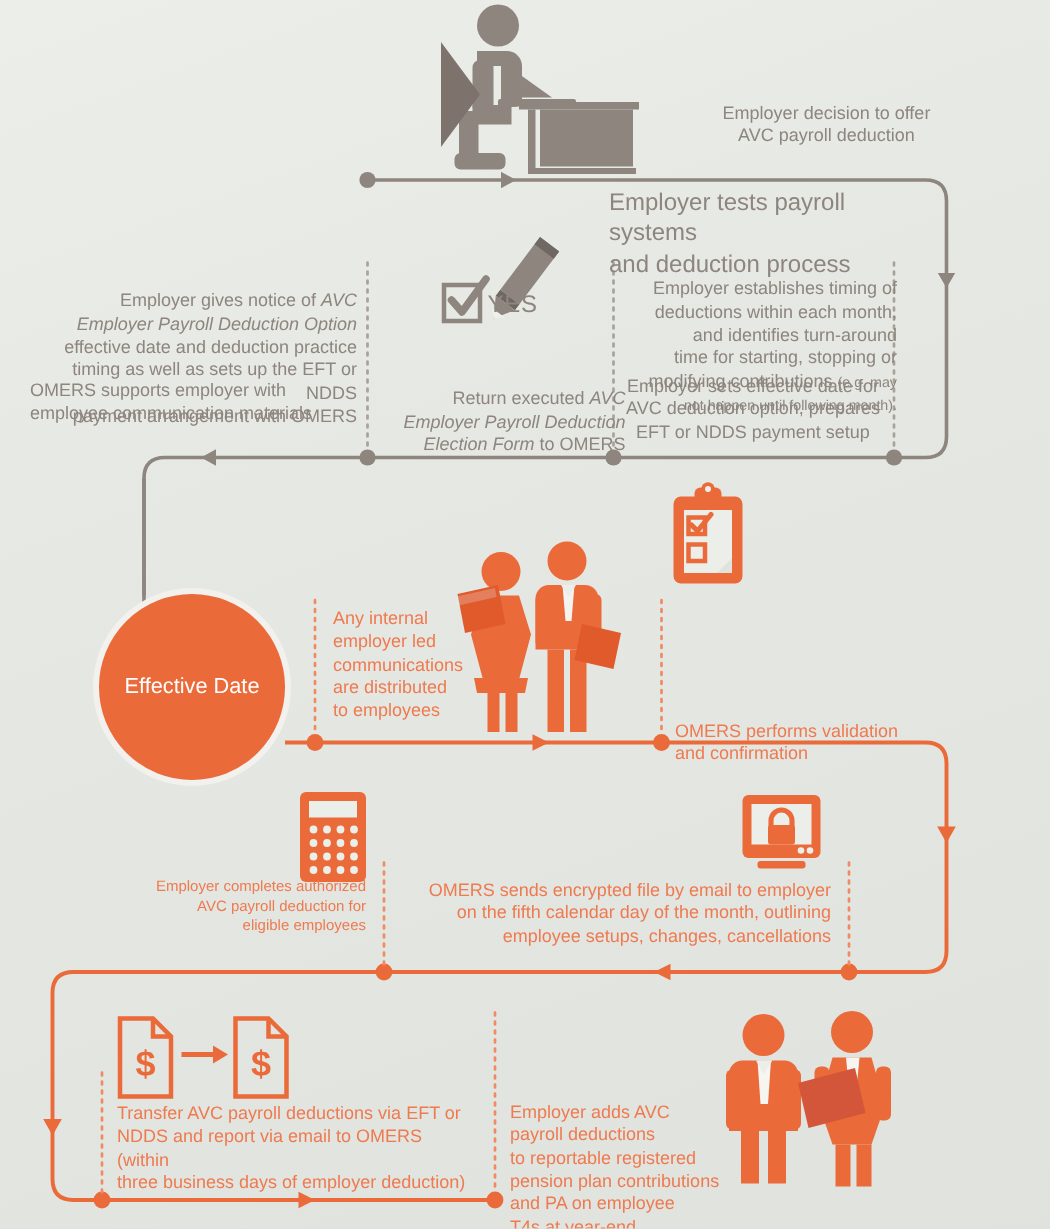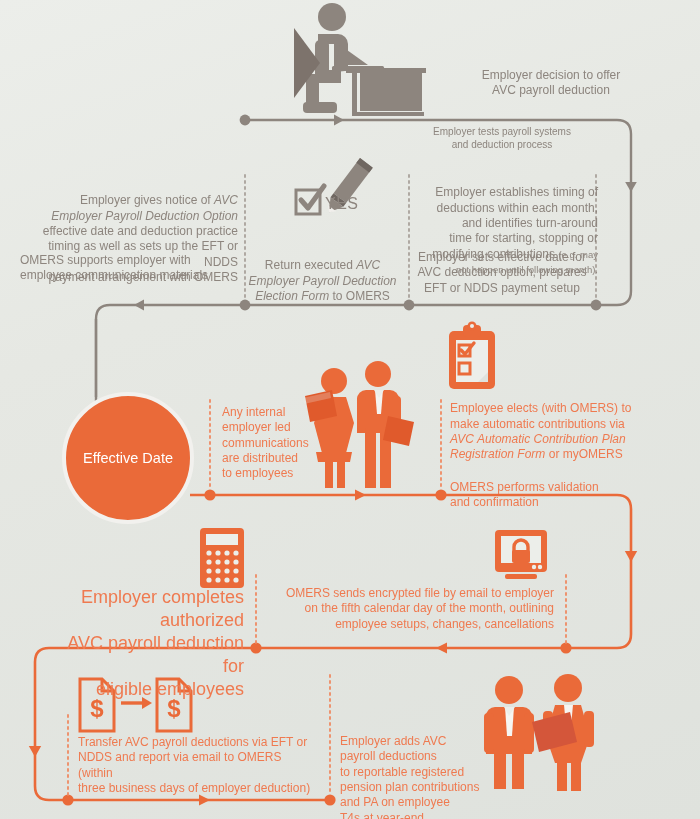--- a/index.html
+++ b/index.html
@@ -249,37 +249,37 @@
 
       <polygon points="532,722 570,712 577,742 539,752" fill="#d4563a"></polygon>
     </g>
   </svg>
 
   <div class="banner-tip"></div>
 
   <div class="tx" style="left:426px;top:68px;width:250px;font-size:12px;text-align:center;">Employer decision to offer
 AVC payroll deduction</div>
 
-  <div class="tx" style="left:406px;top:126px;width:192px;font-size:10px;text-align:center;">Employer tests payroll systems
+  <div class="tx" style="left:406px;top:126px;width:192px;font-size:16px;text-align:left;">Employer tests payroll systems
 and deduction process</div>
 
   <div class="tx" style="left:406px;top:170px;width:192px;font-size:12px;text-align:right;">
     <span>Employer establishes timing of
 deductions within each month,
 and identifies turn-around
 time for starting, stopping or
 modifying contributions </span><span class="small-note">(e.g. may
 not happen until following month).</span>
   </div>
 
   <div class="tx" style="left:406px;top:250px;width:192px;font-size:12px;text-align:center;">Employer sets effective date for
 AVC deduction option, prepares
 EFT or NDDS payment setup</div>
 
-  <div class="tx" style="left:245px;top:243px;width:155px;font-size:12px;text-align:center;">
+  <div class="tx" style="left:262px;top:243px;width:155px;font-size:12px;text-align:right;">
     <span>Return executed </span><span class="ital">AVC
 Employer Payroll Deduction
 Election Form</span><span> to OMERS</span>
   </div>
 
   <div class="yes-label">YES</div>
 
   <div class="tx" style="left:20px;top:178px;width:218px;font-size:12px;text-align:right;">
     <span>Employer gives notice of </span><span class="ital">AVC
 Employer Payroll Deduction Option</span><span>
@@ -294,31 +294,25 @@
   <div class="eff-circle">
     <span>Effective Date</span>
   </div>
 
   <div class="tx o" style="left:222px;top:405px;width:110px;font-size:12px;text-align:left;">Any internal
 employer led
 communications
 are distributed
 to employees</div>
 
-  <div class="tx o" style="left:450px;top:386px;width:210px;font-size:12px;text-align:left;">
-    <span>Employee elects (with OMERS) to
-make automatic contributions via
-</span><span class="ital">AVC Automatic Contribution Plan
-Registration Form</span><span> or myOMERS</span>
-  </div>
 
   <div class="tx o" style="left:450px;top:450px;width:210px;font-size:12px;text-align:left;margin-top:30px;">OMERS performs validation
 and confirmation</div>
 
-  <div class="tx o" style="left:60px;top:586px;width:184px;font-size:18px;text-align:right;">Employer completes authorized
+  <div class="tx o" style="left:60px;top:586px;width:184px;font-size:10px;text-align:right;">Employer completes authorized
 AVC payroll deduction for
 eligible employees</div>
 
   <div class="tx o" style="left:278px;top:586px;width:276px;font-size:12px;text-align:right;">OMERS sends encrypted file by email to employer
 on the fifth calendar day of the month, outlining
 employee setups, changes, cancellations</div>
 
   <div class="tx o" style="left:78px;top:735px;width:240px;font-size:12px;text-align:left;">Transfer AVC payroll deductions via EFT or
 NDDS and report via email to OMERS (within
 three business days of employer deduction)</div>

